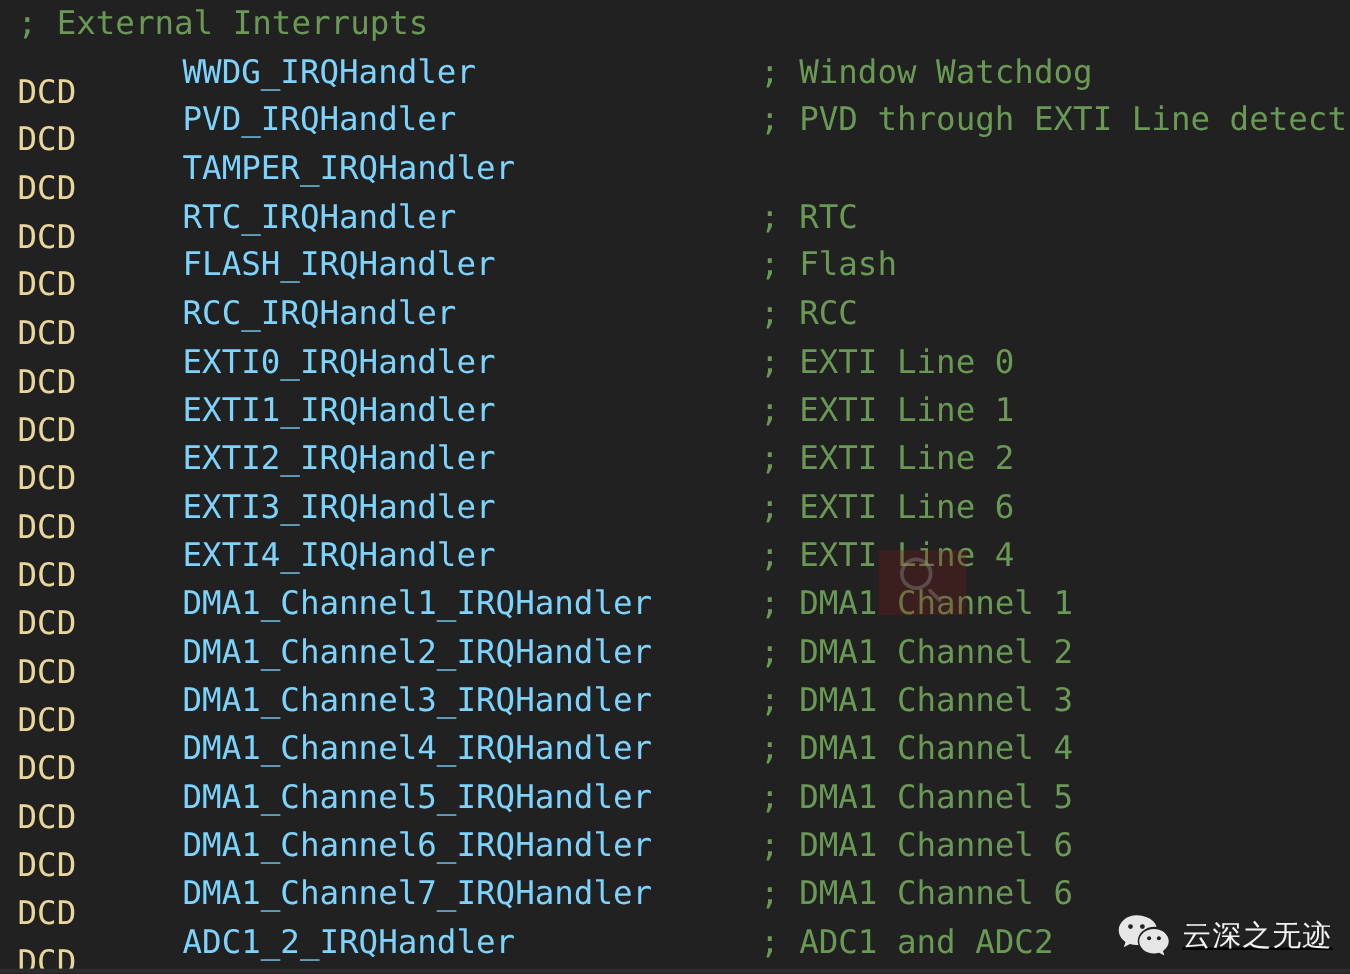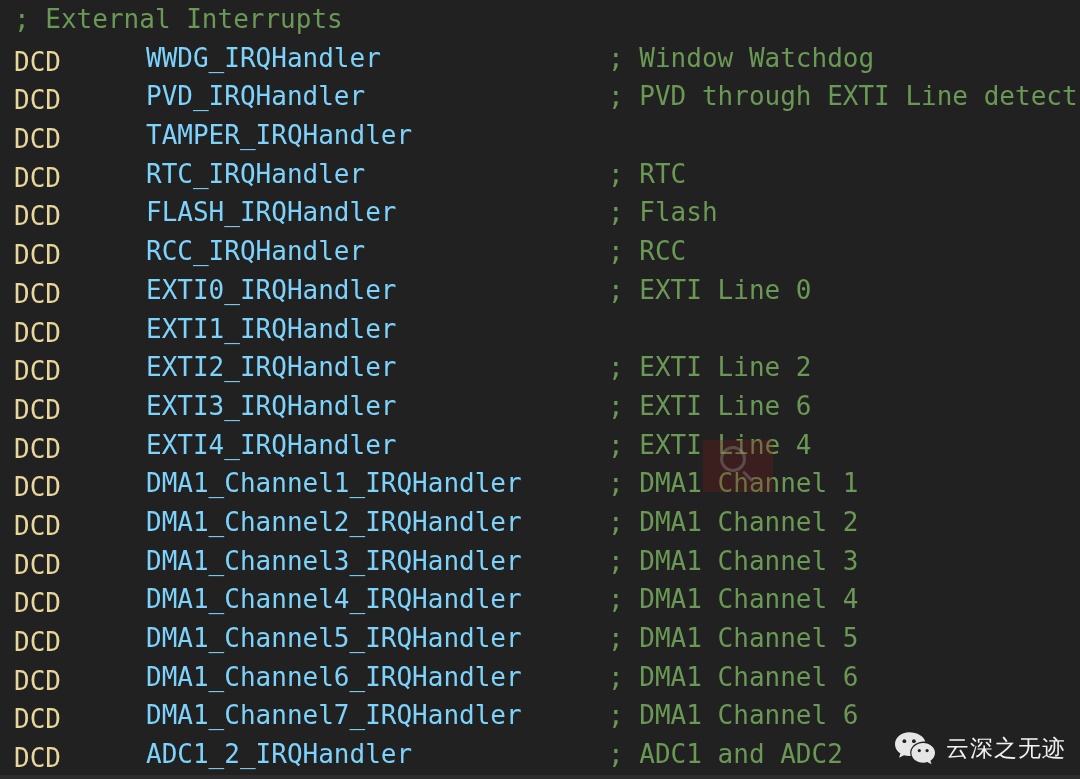--- a/index.html
+++ b/index.html
@@ -36,21 +36,21 @@
     height: 38.7px;
     line-height: 38.7px;
     white-space: pre;
     font-size: 26px;
     letter-spacing: 0;
   }
 
   .col-keyword {
     position: absolute;
     left: 14px;
-    top: 4px;
+    top: 16px;
     color: #e8d69a;
   }
 
   .col-symbol {
     position: absolute;
     left: 146px;
     top: 0;
     color: #7dd3fc;
   }
 
@@ -102,20 +102,21 @@
 
   
   #wechat-watermark {
     position: absolute;
     right: 14px;
     bottom: 14px;
     display: flex;
     align-items: center;
     gap: 10px;
     pointer-events: none;
+    text-decoration: underline;
   }
   #wechat-watermark .wechat-logo {
     position: relative;
     width: 42px;
     height: 34px;
     flex: 0 0 auto;
   }
   #wechat-watermark .wechat-name {
     color: #f2f2f2;
     font-family: "DejaVu Sans", "Liberation Sans", sans-serif;
@@ -141,21 +142,21 @@
 
   <div id="code-surface">
       <div class="code-line"><span class="lead-comment">; External Interrupts</span></div>
       <div class="code-line"><span class="col-keyword">DCD</span><span class="col-symbol">WWDG_IRQHandler</span><span class="col-comment">; Window Watchdog</span></div>
       <div class="code-line"><span class="col-keyword">DCD</span><span class="col-symbol">PVD_IRQHandler</span><span class="col-comment">; PVD through EXTI Line detect</span></div>
       <div class="code-line"><span class="col-keyword">DCD</span><span class="col-symbol">TAMPER_IRQHandler</span></div>
       <div class="code-line"><span class="col-keyword">DCD</span><span class="col-symbol">RTC_IRQHandler</span><span class="col-comment">; RTC</span></div>
       <div class="code-line"><span class="col-keyword">DCD</span><span class="col-symbol">FLASH_IRQHandler</span><span class="col-comment">; Flash</span></div>
       <div class="code-line"><span class="col-keyword">DCD</span><span class="col-symbol">RCC_IRQHandler</span><span class="col-comment">; RCC</span></div>
       <div class="code-line"><span class="col-keyword">DCD</span><span class="col-symbol">EXTI0_IRQHandler</span><span class="col-comment">; EXTI Line 0</span></div>
-      <div class="code-line"><span class="col-keyword">DCD</span><span class="col-symbol">EXTI1_IRQHandler</span></div>
+      <div class="code-line"><span class="col-keyword">DCD</span><span class="col-symbol">EXTI1_IRQHandler</span><span class="col-comment">; EXTI Line 1</span></div>
       <div class="code-line"><span class="col-keyword">DCD</span><span class="col-symbol">EXTI2_IRQHandler</span><span class="col-comment">; EXTI Line 2</span></div>
       <div class="code-line"><span class="col-keyword">DCD</span><span class="col-symbol">EXTI3_IRQHandler</span><span class="col-comment">; EXTI Line 6</span></div>
       <div class="code-line"><span class="col-keyword">DCD</span><span class="col-symbol">EXTI4_IRQHandler</span><span class="col-comment">; EXTI Line 4</span></div>
       <div class="code-line"><span class="col-keyword">DCD</span><span class="col-symbol">DMA1_Channel1_IRQHandler</span><span class="col-comment">; DMA1 Channel 1</span></div>
       <div class="code-line"><span class="col-keyword">DCD</span><span class="col-symbol">DMA1_Channel2_IRQHandler</span><span class="col-comment">; DMA1 Channel 2</span></div>
       <div class="code-line"><span class="col-keyword">DCD</span><span class="col-symbol">DMA1_Channel3_IRQHandler</span><span class="col-comment">; DMA1 Channel 3</span></div>
       <div class="code-line"><span class="col-keyword">DCD</span><span class="col-symbol">DMA1_Channel4_IRQHandler</span><span class="col-comment">; DMA1 Channel 4</span></div>
       <div class="code-line"><span class="col-keyword">DCD</span><span class="col-symbol">DMA1_Channel5_IRQHandler</span><span class="col-comment">; DMA1 Channel 5</span></div>
       <div class="code-line"><span class="col-keyword">DCD</span><span class="col-symbol">DMA1_Channel6_IRQHandler</span><span class="col-comment">; DMA1 Channel 6</span></div>
       <div class="code-line"><span class="col-keyword">DCD</span><span class="col-symbol">DMA1_Channel7_IRQHandler</span><span class="col-comment">; DMA1 Channel 6</span></div>

